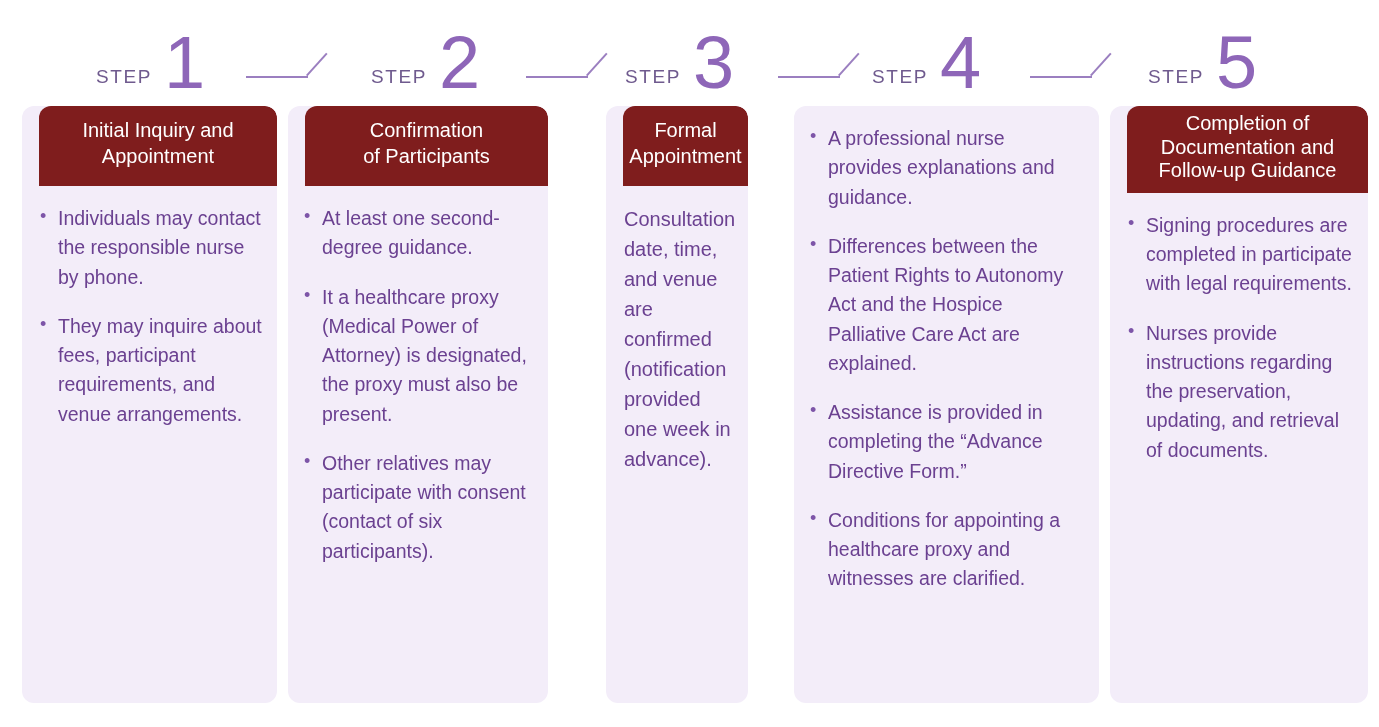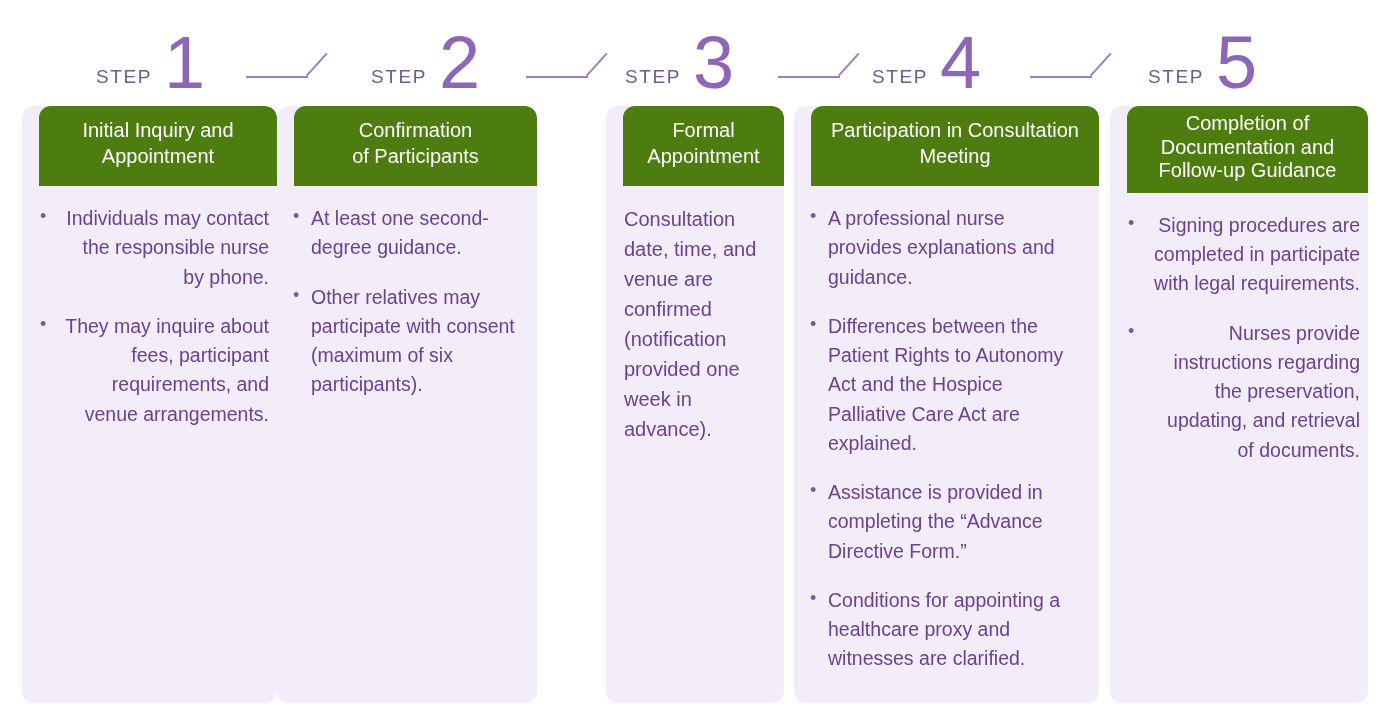--- a/index.html
+++ b/index.html
@@ -104,21 +104,21 @@
     height: 597px;
     background: #f3edf9;
     border-radius: 12px;
     box-sizing: border-box;
     overflow: hidden;
     display: flex;
     flex-direction: column;
   }
 
   .card-head {
-    background: #4d7c0f;
+    background: #7f1d1d;
     color: #ffffff;
     border-radius: 12px 12px 0 0;
     text-align: center;
     display: flex;
     align-items: center;
     justify-content: center;
     box-sizing: border-box;
     padding: 6px 12px 10px;
     min-height: 80px;
     margin-left: 17px;
@@ -168,27 +168,27 @@
 
   p.plain {
     margin: 0;
     color: #6b4191;
     font-size: 20px;
     line-height: 1.5;
   }
 
   
   #card-1 { left: 22px;   width: 255px; }
-  #card-2 { left: 277px;  width: 260px; }
-  #card-3 { left: 606px;  width: 178px; }
+  #card-2 { left: 288px;  width: 260px; }
+  #card-3 { left: 606px;  width: 142px; }
   #card-4 { left: 794px;  width: 305px; }
   #card-5 { left: 1110px; width: 258px; }
 
   #card-1 .card-body,
-  #card-5 .card-body { padding-left: 16px; padding-right: 8px; text-align: right; }
+  #card-5 .card-body { padding-left: 16px; padding-right: 8px; }
   #card-3 .card-body { padding-left: 18px; padding-right: 10px; }
 </style>
 </head>
 <body>
 
 <div class="board">
 
   <div class="steps-strip">
 
     <div class="step-marker" style="left:96px;">
@@ -250,40 +250,37 @@
     </div>
 
     <div class="card" id="card-2">
       <div class="card-head">
         <span class="card-head-text">Confirmation
 of Participants</span>
       </div>
       <div class="card-body">
         <ul class="bullets">
           <li>At least one second-degree guidance.</li>
-          <li>Other relatives may participate with consent (maximum of six participants).</li>
+          <li>It a healthcare proxy (Medical Power of Attorney) is designated, the proxy must also be present.</li>
+          <li>Other relatives may participate with consent (contact of six participants).</li>
         </ul>
       </div>
     </div>
 
     <div class="card" id="card-3">
       <div class="card-head">
         <span class="card-head-text">Formal
 Appointment</span>
       </div>
       <div class="card-body">
         <p class="plain">Consultation date, time, and venue are confirmed (notification provided one week in advance).</p>
       </div>
     </div>
 
     <div class="card" id="card-4">
-      <div class="card-head">
-        <span class="card-head-text">Participation in Consultation
-Meeting</span>
-      </div>
       <div class="card-body">
         <ul class="bullets">
           <li>A professional nurse provides explanations and guidance.</li>
           <li>Differences between the Patient Rights to Autonomy Act and the Hospice Palliative Care Act are explained.</li>
           <li>Assistance is provided in completing the “Advance Directive Form.”</li>
           <li>Conditions for appointing a healthcare proxy and witnesses are clarified.</li>
         </ul>
       </div>
     </div>
 

